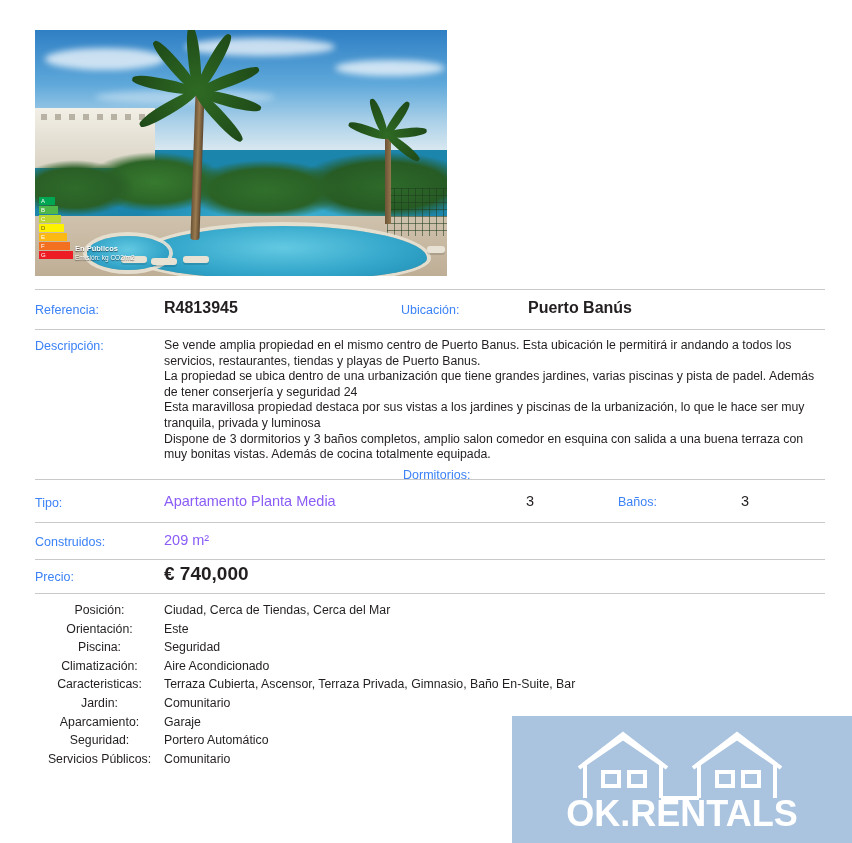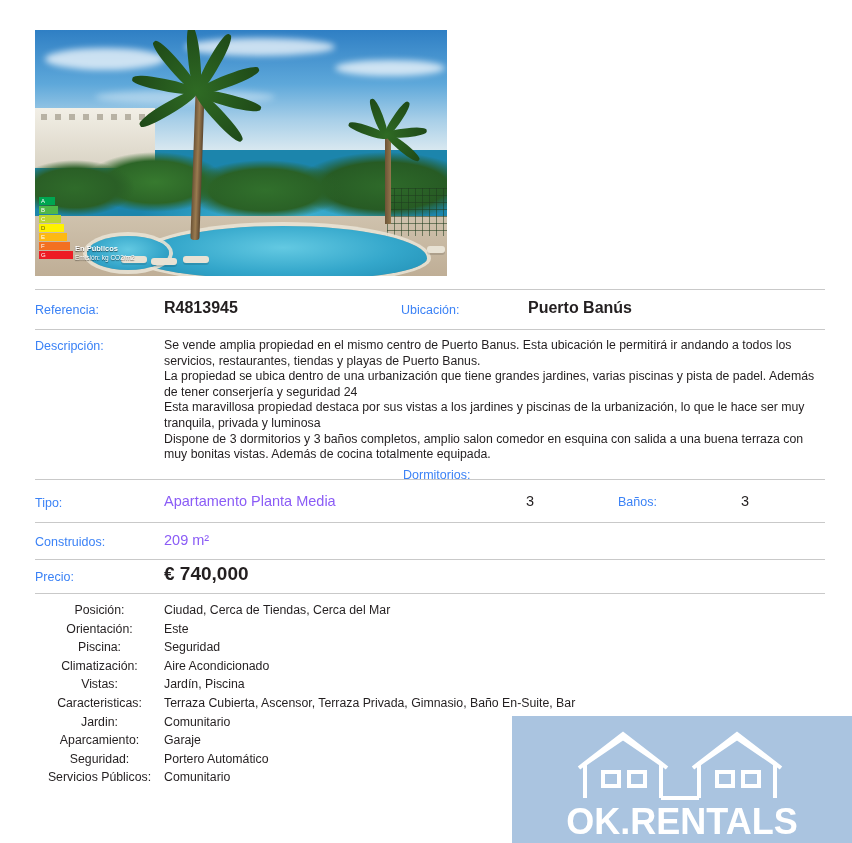--- a/index.html
+++ b/index.html
@@ -253,20 +253,21 @@
     background: #aac4e0;
     overflow: hidden;
   }
   .wm-inner {
     position: absolute;
     inset: 0;
     display: flex;
     flex-direction: column;
     align-items: center;
     justify-content: flex-end;
+    padding-bottom: 8px;
   }
   .wm-house {
     position: absolute;
     left: 50%;
     top: 8px;
     transform: translateX(-50%);
   }
   .wm-text {
     position: relative;
     font-size: 36px;
@@ -391,24 +392,20 @@
     </div>
     <div class="attr-row">
       <div class="attr-key">Piscina:</div>
       <div class="attr-val">Seguridad</div>
     </div>
     <div class="attr-row">
       <div class="attr-key">Climatización:</div>
       <div class="attr-val">Aire Acondicionado</div>
     </div>
     <div class="attr-row">
-      <div class="attr-key">Vistas:</div>
-      <div class="attr-val">Jardín, Piscina</div>
-    </div>
-    <div class="attr-row">
       <div class="attr-key">Caracteristicas:</div>
       <div class="attr-val">Terraza Cubierta, Ascensor, Terraza Privada, Gimnasio, Baño En-Suite, Bar</div>
     </div>
     <div class="attr-row">
       <div class="attr-key">Jardin:</div>
       <div class="attr-val">Comunitario</div>
     </div>
     <div class="attr-row">
       <div class="attr-key">Aparcamiento:</div>
       <div class="attr-val">Garaje</div>

